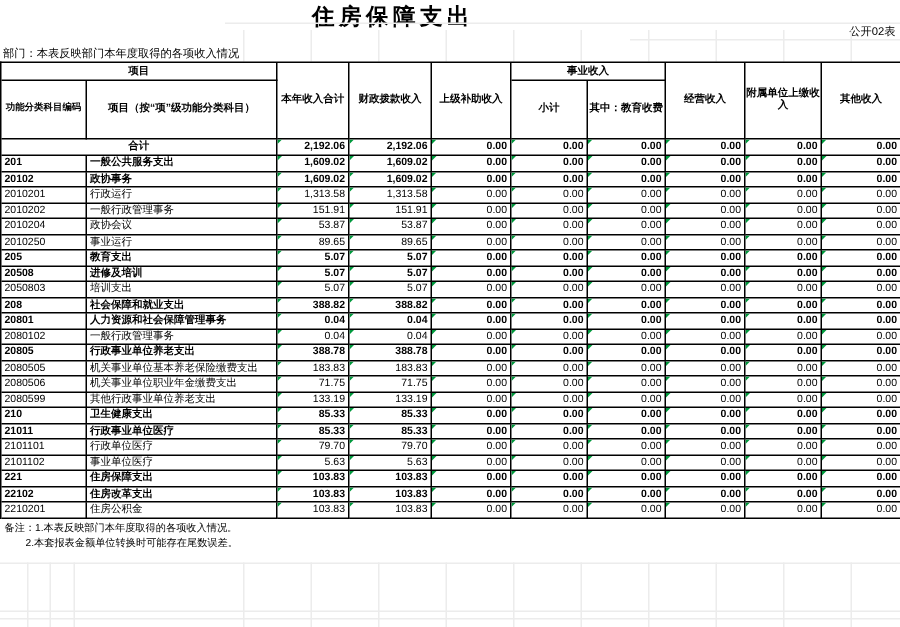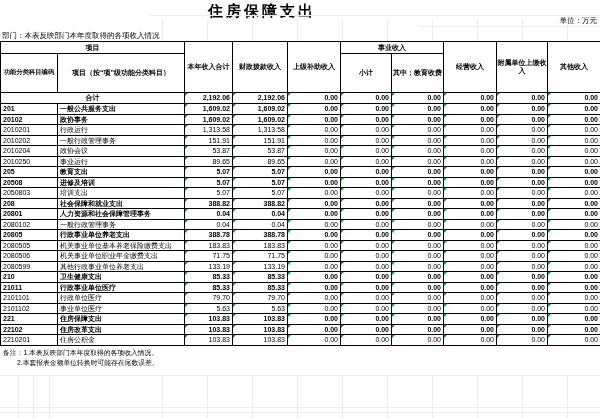--- a/index.html
+++ b/index.html
@@ -68,21 +68,21 @@
   .notes .n2{padding-left:14px;}
 </style>
 </head>
 <body>
 
 <div class="sheet">
 
   <div class="title">住房保障支出</div>
 
   <div class="meta-right">
-    <div>单位：万元</div>
+    <div>公开02表</div>
   </div>
 
   <div class="dept">部门：本表反映部门本年度取得的各项收入情况</div>
 
   <div id="faint-lines">
       <div class="vline" style="left: 162px; top: 20px; height: 21px;"></div>
       <div class="vline" style="left: 207px; top: 20px; height: 21px;"></div>
       <div class="vline" style="left: 252px; top: 20px; height: 21px;"></div>
       <div class="vline" style="left: 297px; top: 20px; height: 21px;"></div>
       <div class="vline" style="left: 342px; top: 20px; height: 21px;"></div>

